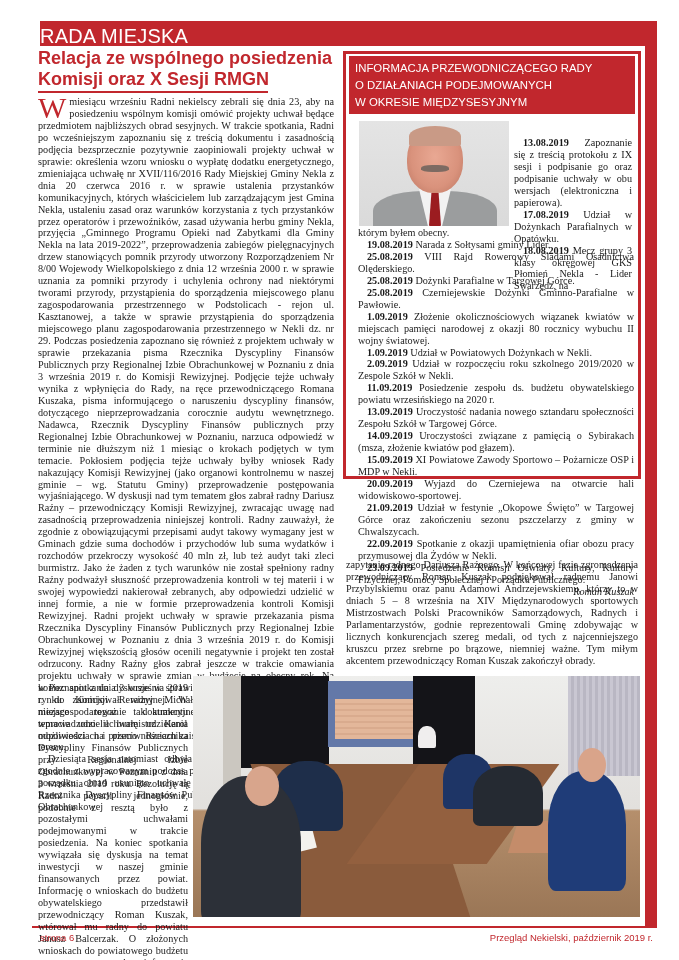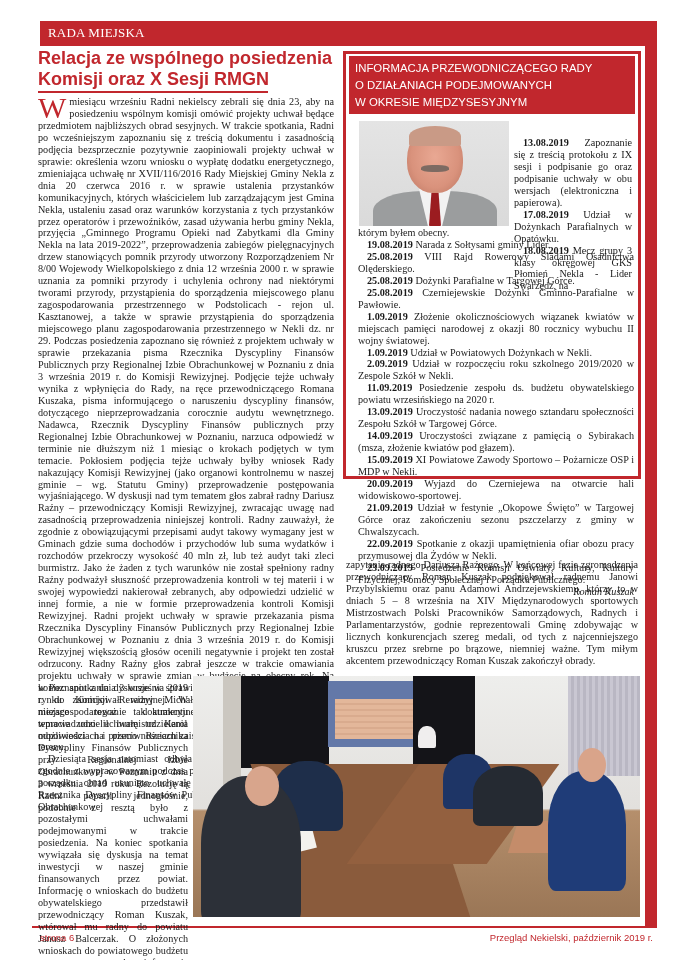--- a/index.html
+++ b/index.html
@@ -1,20 +1,20 @@
 <!DOCTYPE html>
 <html><head>
 <meta charset="utf-8">
 <style>
   * { box-sizing: border-box; margin: 0; padding: 0; }
   html, body { width: 679px; height: 960px; background: #ffffff; overflow: hidden; }
   body { position: relative; font-family: "Liberation Serif", "DejaVu Serif", serif; color: #1a1a1a; }
 
   .header-bar { position: absolute; left: 40px; top: 21px; width: 617px; height: 25px; background: #c1272d; }
-  .header-bar span { position: absolute; left: 8px; top: 4px; color: #fff; font-family: Liberation Serif, serif; font-size: 13px; letter-spacing: 0.2px; }
+  .header-bar span { position: absolute; left: 0; top: 4px; color: #fff; font-family: Liberation Sans, sans-serif; font-size: 20px; letter-spacing: 0.2px; }
   .right-rail { position: absolute; left: 645px; top: 46px; width: 12px; height: 882px; background: #c1272d; }
   .bottom-rule { position: absolute; left: 32px; top: 926px; width: 625px; height: 2px; background: #c1272d; }
 
   .title { position: absolute; left: 38px; top: 48px; width: 300px; font-family: "Liberation Sans", "DejaVu Sans", sans-serif; font-size: 18px; line-height: 21px; color: #c1272d; }
   .title-rule { position: absolute; left: 38px; top: 91px; width: 230px; height: 2px; background: #c1272d; }
 
   .col-text { position: absolute; font-size: 10.2px; line-height: 11.95px; text-align: justify; hyphens: manual; color: #1a1a1a; }
   .col-text p { margin: 0; }
   .dropcap { float: left; font-size: 30px; line-height: 22px; margin: 1px 3px 0 0; color: #c1272d; font-family: "Liberation Serif", serif; }
   .indent { text-indent: 10px; }

